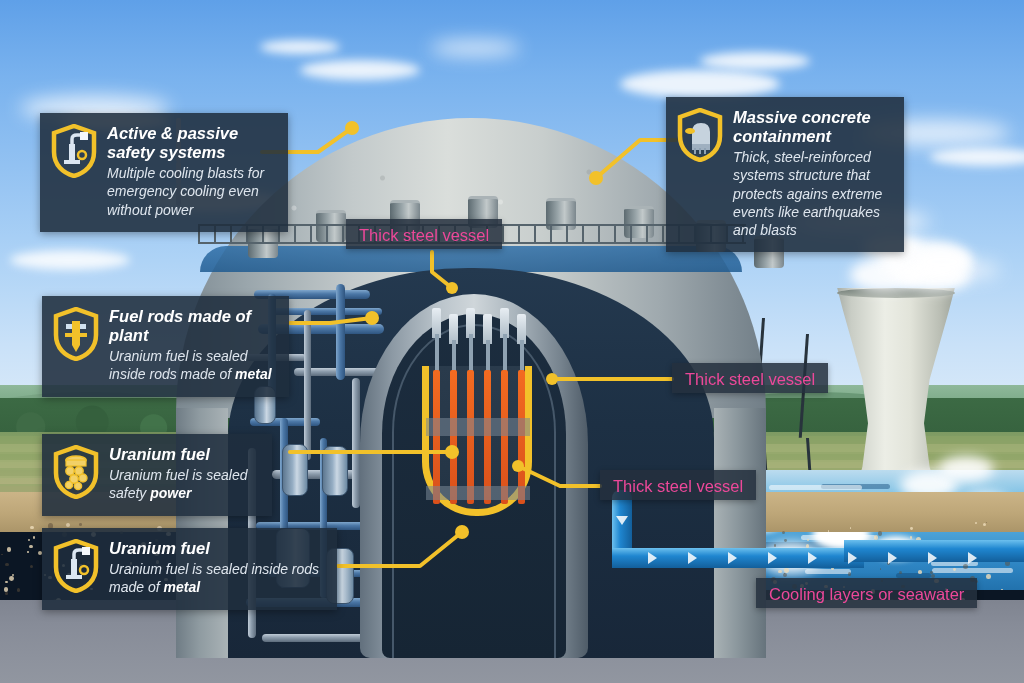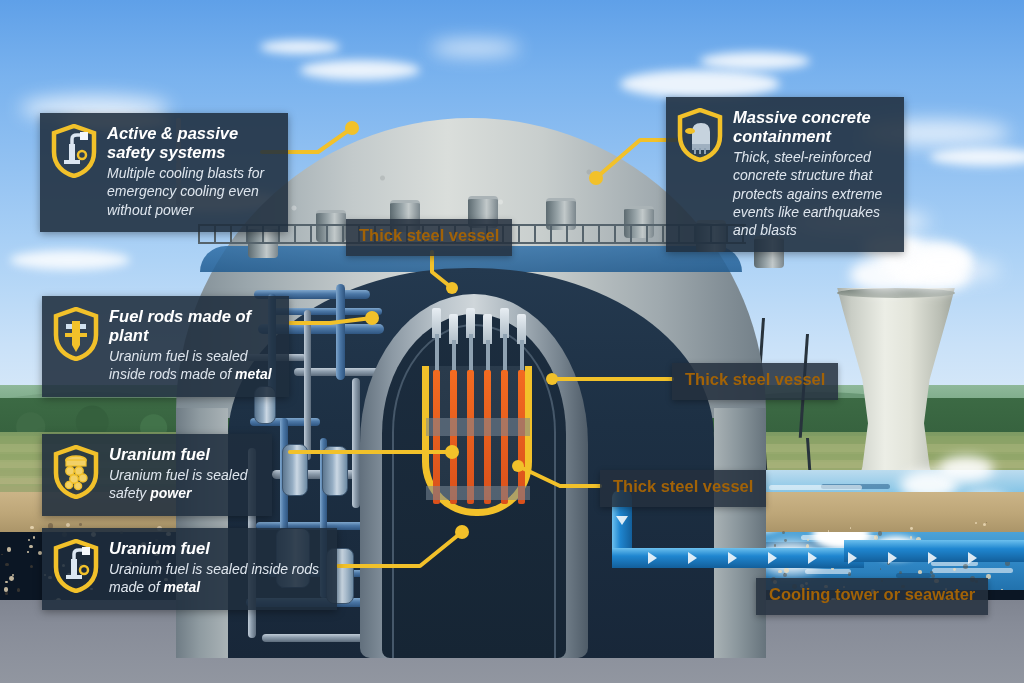--- a/index.html
+++ b/index.html
@@ -218,22 +218,22 @@
   }
   .card p { font-size:14px; line-height:1.3; color:#dfe6ee; }
   .card p b { color:#ffffff; font-weight:bold; }
 
   
   .shield svg { width:46px; height:54px; display:block; }
 
   
   .pill {
     position:absolute; background:rgba(36,48,62,.86);
-    color:#a16207; font-size:16.5px; font-weight:bold;
-    padding:7px 13px 11px; white-space:nowrap;
+    color:#ec4899; font-size:16.5px; font-weight:normal;
+    padding:7px 13px 4px; white-space:nowrap;
     box-shadow:0 2px 6px rgba(0,0,0,.3);
   }
 
   
   .leader { position:absolute; left:0; top:0; width:1024px; height:683px; pointer-events:none; }
 </style>
 </head>
 <body>
 
 <div id="stage">
@@ -866,21 +866,21 @@
         <path d="M15 36 V24 Q15 15 24 15 Q33 15 33 24 V36 Z" fill="#c6d3de"></path>
         <rect x="15" y="36" width="18" height="6" fill="#9fb0c0"></rect>
         <ellipse cx="13" cy="23" rx="5" ry="3" fill="#f2c12a"></ellipse>
         <rect x="17" y="40" width="2" height="6" fill="#8fa2b4"></rect>
         <rect x="22" y="40" width="2" height="6" fill="#8fa2b4"></rect>
         <rect x="27" y="40" width="2" height="6" fill="#8fa2b4"></rect>
       </svg>
     </div>
     <div class="txt">
       <h3>Massive concrete containment</h3>
-      <p><span>Thick, steel-reinforced concrete structure that protects agains extreme events like earthquakes and blasts</span></p>
+      <p><span>Thick, steel-reinforced systems structure that protects agains extreme events like earthquakes and blasts</span></p>
     </div>
   </div>
 
   <div class="card" style="left:42px; top:296px; width:247px;">
     <div class="shield">
       <svg viewBox="0 0 46 54">
         <path d="M23 2 L43 9 V28 C43 41 34 49 23 52 C12 49 3 41 3 28 V9 Z" fill="none" stroke="#f2c12a" stroke-width="4.5"></path>
         <rect x="19" y="14" width="8" height="24" fill="#f2c12a"></rect>
         <path d="M19 38 L27 38 L23 45 Z" fill="#f2c12a"></path>
         <rect x="13" y="17" width="6" height="5" fill="#cfe0ef"></rect>
@@ -928,15 +928,15 @@
     </div>
     <div class="txt">
       <h3>Uranium fuel</h3>
       <p><span>Uranium fuel is sealed inside rods made of </span><b>metal</b></p>
     </div>
   </div>
 
   <div class="pill" style="left:346px; top:219px;">Thick steel vessel</div>
   <div class="pill" style="left:672px; top:363px;">Thick steel vessel</div>
   <div class="pill" style="left:600px; top:470px;">Thick steel vessel</div>
-  <div class="pill" style="left:756px; top:578px;">Cooling tower or seawater</div>
+  <div class="pill" style="left:756px; top:578px;">Cooling layers or seawater</div>
 
 </div>
 
 </body></html>

